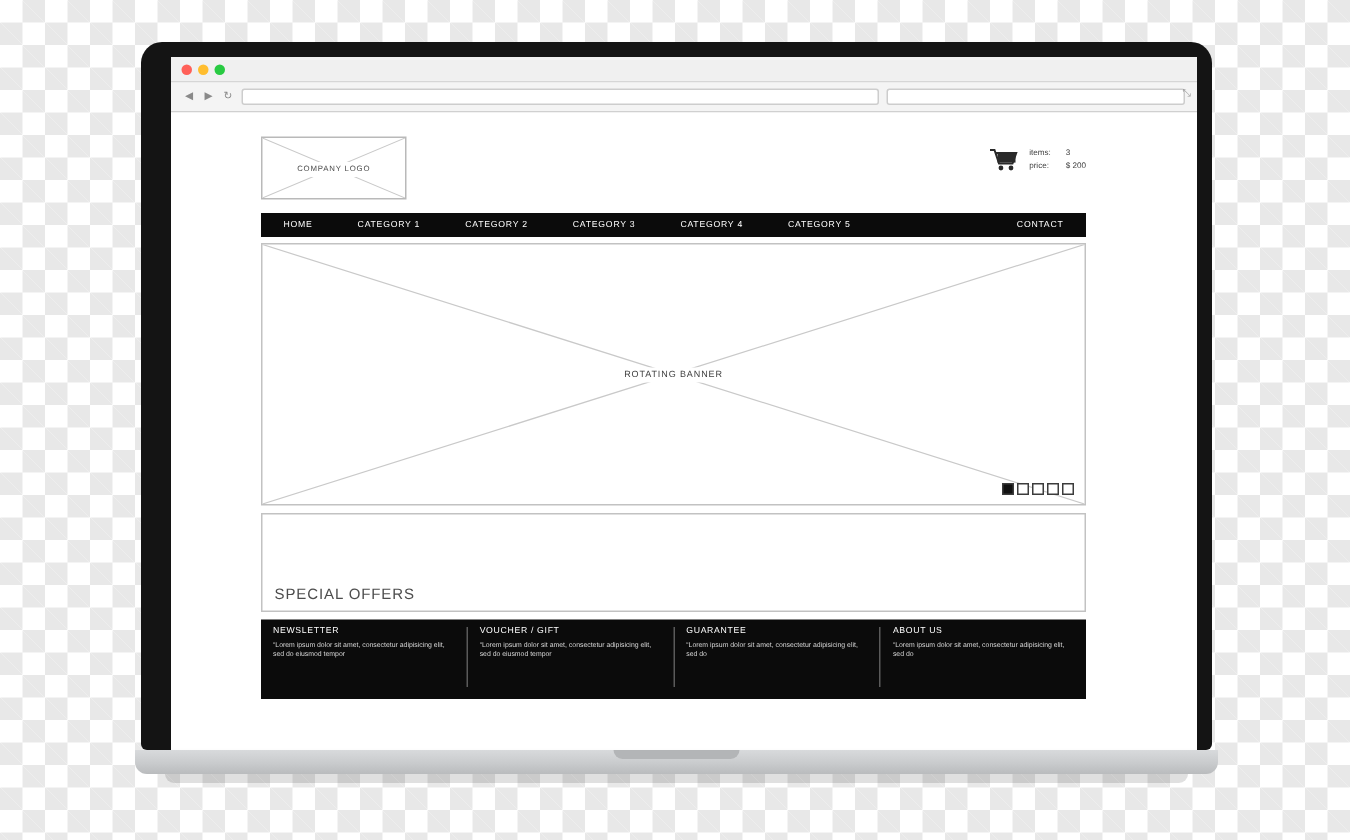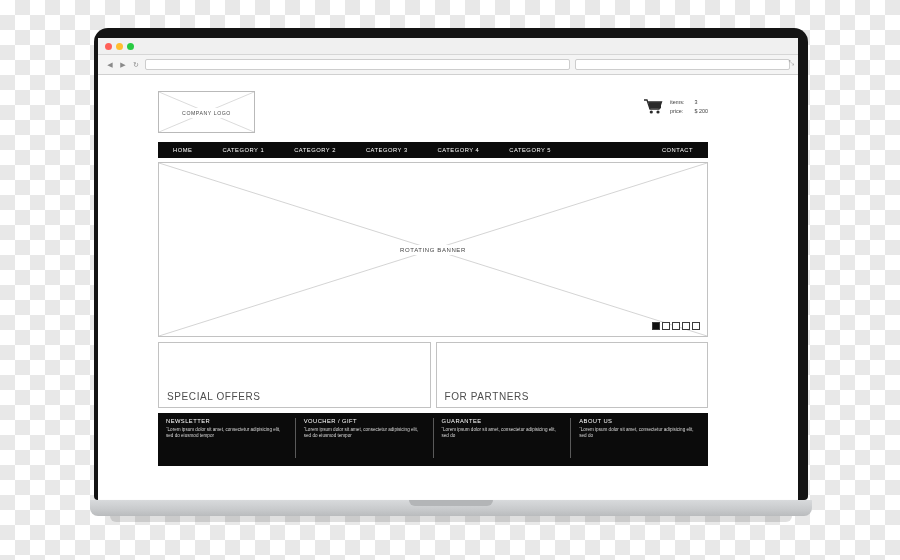--- a/index.html
+++ b/index.html
@@ -38,21 +38,21 @@
   }
   #lid {
     position: absolute;
     left: 4px;
     top: 0;
     width: 714px;
     height: 472px;
     background: #141414;
     border-radius: 14px 14px 4px 4px;
     box-sizing: border-box;
-    padding: 10px 10px 0 4px;
+    padding: 10px 10px 0 20px;
   }
   #screen {
     position: relative;
     width: 100%;
     height: 462px;
     background: #ffffff;
     overflow: hidden;
   }
   #base {
     position: absolute;
@@ -419,23 +419,20 @@
                 <span class="bdot"></span>
                 <span class="bdot"></span>
                 <span class="bdot"></span>
               </div>
             </div>
 
             <div id="boxes">
               <div class="promo-box">
                 <span class="promo-label">SPECIAL OFFERS</span>
               </div>
-              <div class="promo-box">
-                <span class="promo-label">FOR PARTNERS</span>
-              </div>
             </div>
 
             <div id="footer">
               <div class="foot-col">
                 <div class="foot-title">NEWSLETTER</div>
                 <div class="foot-text">“Lorem ipsum dolor sit amet, consectetur adipisicing elit, sed do eiusmod tempor</div>
               </div>
               <div class="foot-col">
                 <div class="foot-title">VOUCHER / GIFT</div>
                 <div class="foot-text">“Lorem ipsum dolor sit amet, consectetur adipisicing elit, sed do eiusmod tempor</div>

